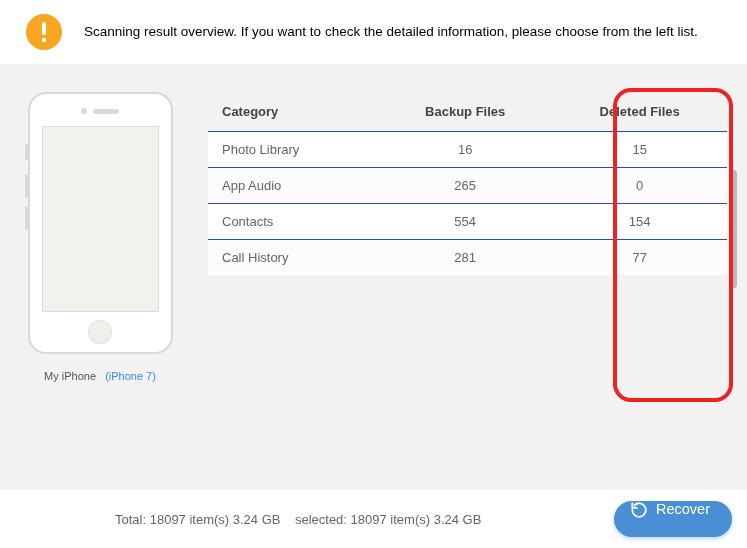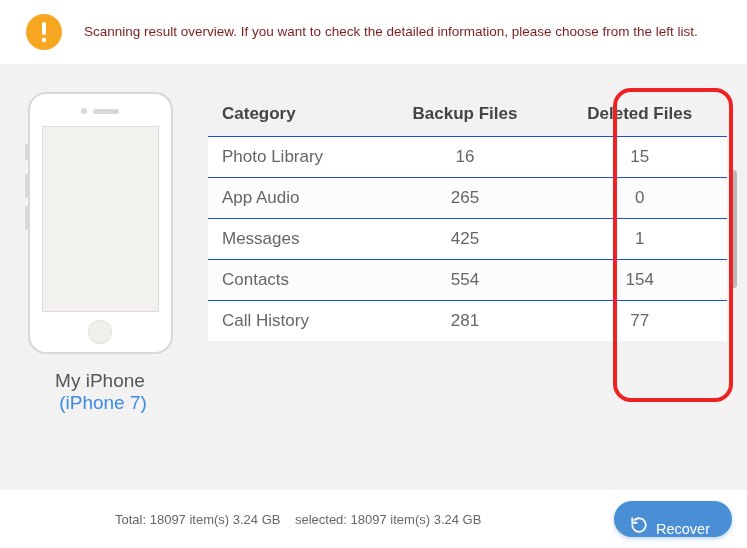--- a/index.html
+++ b/index.html
@@ -24,21 +24,21 @@
     width: 36px; height: 36px;
     border-radius: 50%;
     background: #f7a722;
     display: flex;
     align-items: center; justify-content: center;
     flex-shrink: 0;
     margin-right: 22px;
     margin-left: 6px;
   }
   .banner-icon svg { width: 6px; height: 22px; }
-  .banner-text { line-height: 1.45; color: #7f1d1d; font-size: 13.5px; }
+  .banner-text { line-height: 1.45; color: #000000; font-size: 13.5px; }
 
   
   .main {
     display: flex;
     padding: 28px 20px 0 20px;
     gap: 28px;
   }
   
   .phone-panel {
     width: 160px;
@@ -78,33 +78,33 @@
     border: 1px solid #dcdcdc;
   }
   .phone-home {
     position: absolute;
     bottom: 8px; left: 50%; transform: translateX(-50%);
     width: 24px; height: 24px;
     border: 1.5px solid #dcdcdc;
     border-radius: 50%;
     background: #f1efe9;
   }
-  .phone-label { color:#555; font-size:19px; }
+  .phone-label { color:#555; font-size:11px; }
   .phone-label .model { color:#3b8be6; margin-left: 6px; }
 
   
   .table-wrap {
     flex: 1;
     position: relative;
   }
   table {
     width: 100%;
     border-collapse: collapse;
     background: #d946ef;
-    font-size: 17px;
+    font-size: 13px;
   }
   thead th {
     text-align: left;
     padding: 12px 14px;
     color: #444;
     font-weight: 600;
     background: #f2f2f2;
   }
   thead th:nth-child(2), thead th:nth-child(3) { text-align: center; }
   tbody td {
@@ -150,21 +150,21 @@
   }
   .status-text { margin-left: 100px; font-size: 13px; }
   .recover-btn {
     background: #4a8fd6;
     color: #fff;
     border: none;
     border-radius: 20px;
     height: 36px;
     padding: 0 22px 0 16px;
     display: flex;
-    align-items: flex-end;
+    align-items: flex-start;
     gap: 8px;
     font-size: 14.5px;
     cursor: pointer;
     box-shadow: 0 2px 4px rgba(70,140,200,.35);
   }
   .recover-btn svg { width:18px; height:18px; }
 </style>
 </head>
 <body>
 
@@ -212,25 +212,20 @@
           <td>Photo Library</td>
           <td>16</td>
           <td>15</td>
         </tr>
         <tr>
           <td>App Audio</td>
           <td>265</td>
           <td>0</td>
         </tr>
         <tr>
-          <td>Messages</td>
-          <td>425</td>
-          <td>1</td>
-        </tr>
-        <tr>
           <td>Contacts</td>
           <td>554</td>
           <td>154</td>
         </tr>
         <tr>
           <td>Call History</td>
           <td>281</td>
           <td>77</td>
         </tr>
       </tbody>

